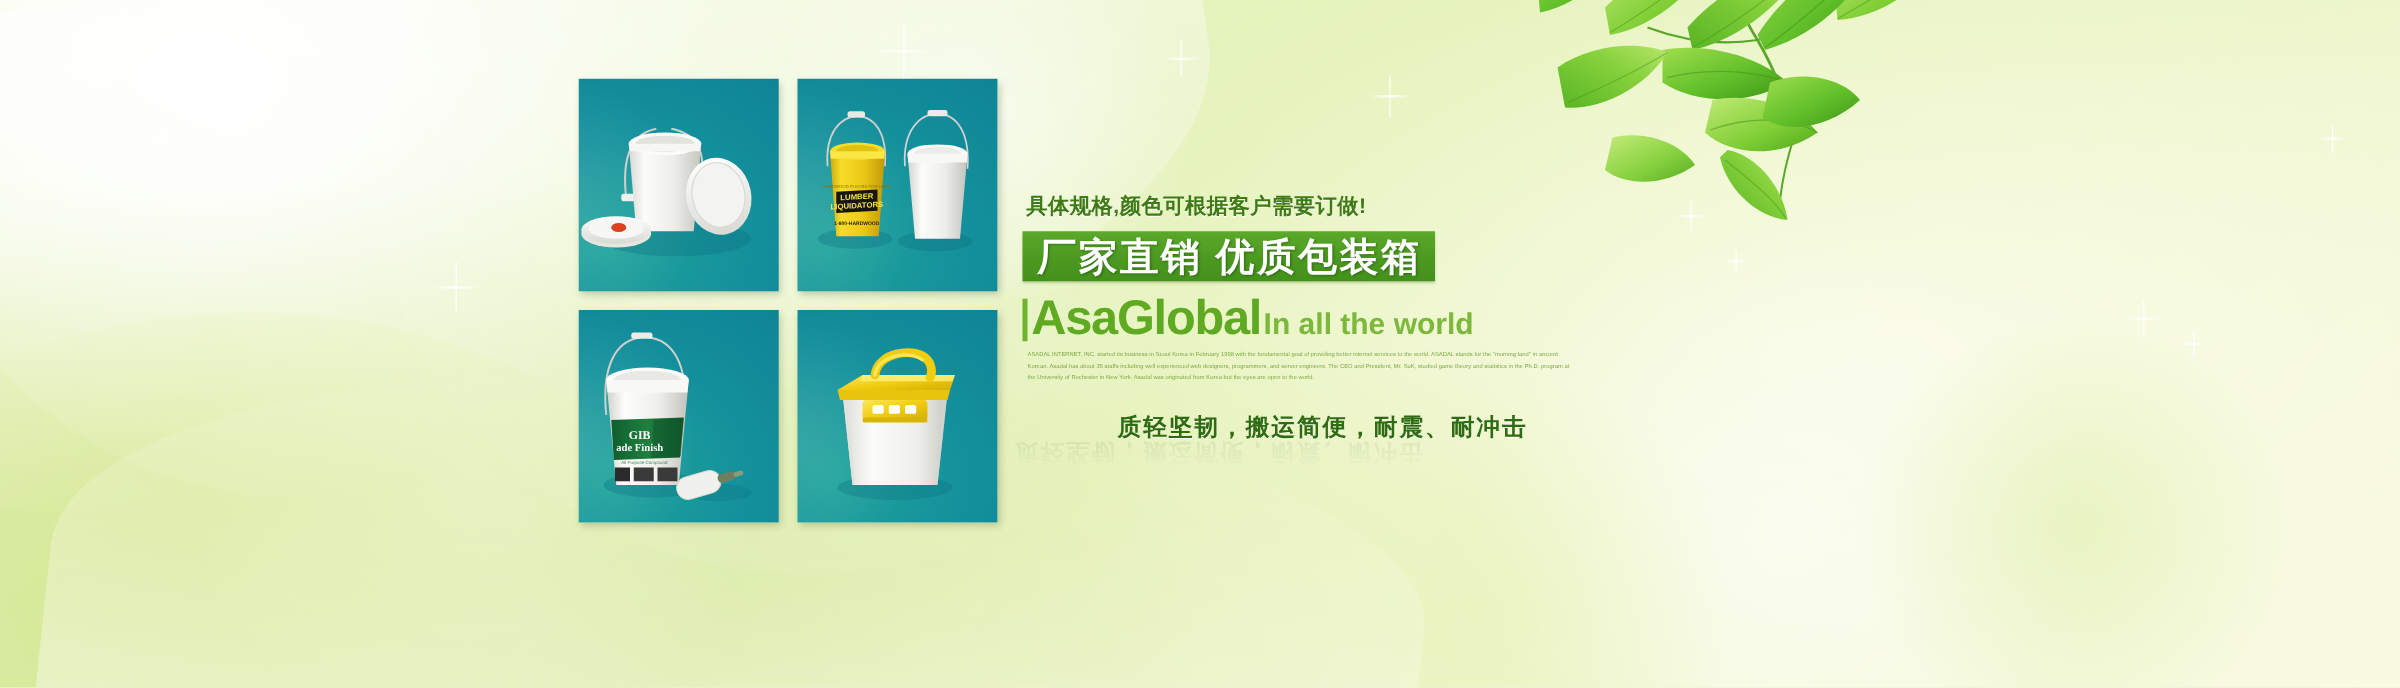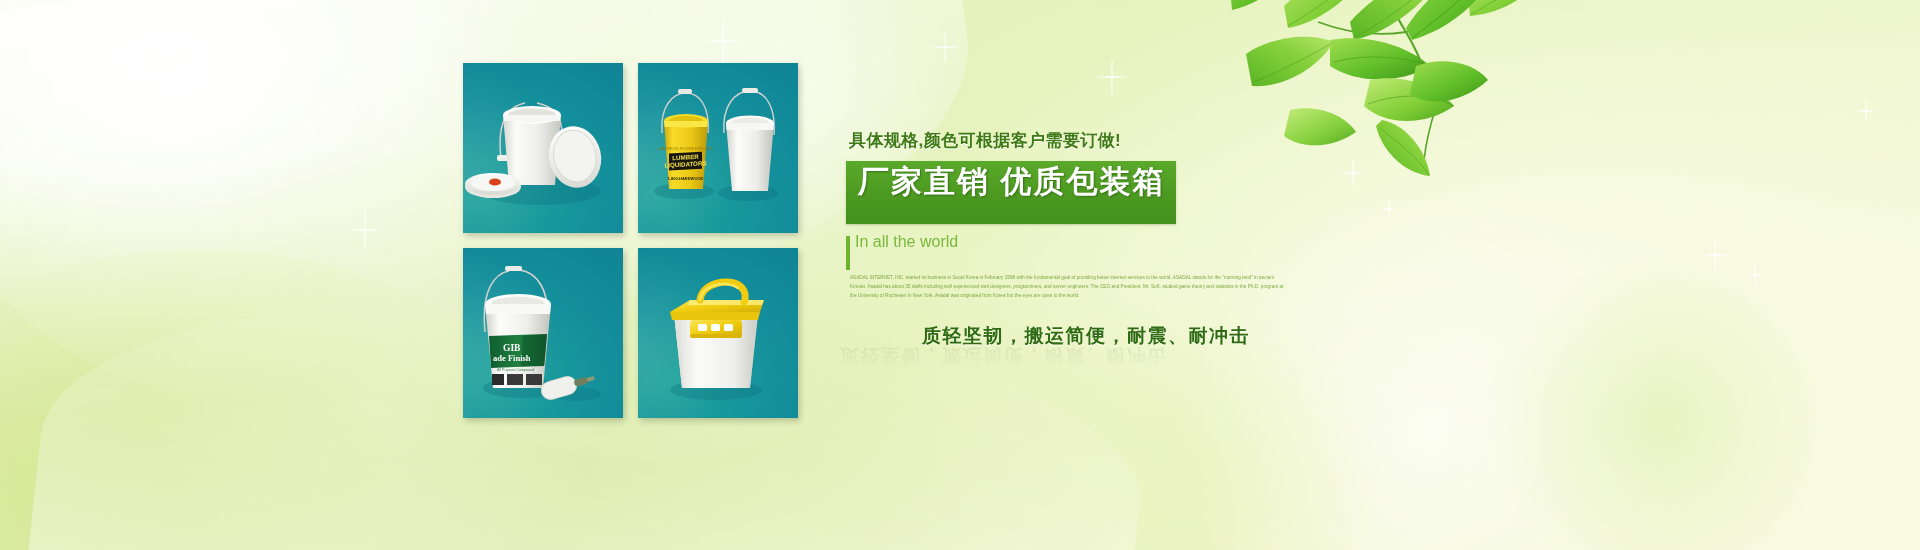--- a/index.html
+++ b/index.html
@@ -71,32 +71,32 @@
       radial-gradient(ellipse 150% 120% at 18% 78%, #1fa39b 0%, #14909c 45%, #0d7f93 100%);
     box-shadow:2px 3px 6px rgba(60,80,40,0.28);
   }
   .product-cell .sheen {
     position:absolute; left:-40%; top:-10%; width:110%; height:120%;
     background:radial-gradient(ellipse at 30% 60%, rgba(255,255,255,0.12), rgba(255,255,255,0) 62%);
   }
   .product-cell svg { position:absolute; inset:0; width:100%; height:100%; }
 
   
-  #copy { position:absolute; left:818px; top:131px; width:470px;margin-left:28px; }
+  #copy { position:absolute; left:818px; top:155px; width:470px; }
 
   #subhead {
     font-size:17px; font-weight:700; color:#3f7a16;
     letter-spacing:0.4px; line-height:1.2;
     text-shadow:0 1px 0 rgba(255,255,255,0.85);
     margin-left:3px;
   }
   #headline-band {
     margin-top:10px;
     background:linear-gradient(to bottom,#5aa92a 0%, #4d9a21 52%, #43901c 100%);
-    padding:5px 10px 25px 12px;
+    padding:5px 10px 2px 12px;
     display:inline-block;
     box-shadow:0 1px 2px rgba(80,110,40,0.3);
   }
   #headline {
     font-size:31px; font-weight:700; color:#ffffff;
     letter-spacing:2px; line-height:1.05; white-space:nowrap;
     text-shadow:1px 1px 2px rgba(20,60,0,0.45);
   }
   #logo-row {
     margin-top:10px; display:flex; align-items:baseline;
@@ -105,21 +105,21 @@
   #logo-bar {
     display:inline-block; width:4px; height:34px;
     background:#6fb32e; margin-right:3px; align-self:center;
     position:relative; top:2px;
   }
   #logo-main {
     font-size:39px; font-weight:700; letter-spacing:-1px;
     color:#5faa22; line-height:1;
   }
   #logo-tag {
-    font-size:16px; font-weight:400; color:#7bb83c;
+    font-size:24px; font-weight:700; color:#7bb83c;
     margin-left:2px; letter-spacing:0px; line-height:1;
   }
   #fineprint {
     margin-top:6px; margin-left:4px; width:438px;
     font-size:4.6px; line-height:1.95; color:#7ba83f;
     letter-spacing:0.05px;
   }
   #slogan {
     margin-top:9px; margin-left:4px;
     font-size:27px; color:#59a524; letter-spacing:4px;
@@ -402,20 +402,21 @@
   <div id="copy">
 
     <div id="subhead">具体规格,颜色可根据客户需要订做!</div>
 
     <div id="headline-band">
       <div id="headline">厂家直销 优质包装箱</div>
     </div>
 
     <div id="logo-row">
       <span id="logo-bar"></span>
+      <span id="logo-main">AsaGlobal</span>
       <span id="logo-tag">In all the world</span>
     </div>
 
     <div id="fineprint">ASADAL INTERNET, INC. started its business in Seoul Korea in February 1998 with the fundamental goal of providing better internet services to the world. ASADAL stands for the "morning land" in ancient Korean. Asadal has about 35 staffs including well experienced web designers, programmers, and server engineers. The CEO and President, Mr. SuK, studied game theory and statistics in the Ph.D. program at the University of Rochester in New York. Asadal was originated from Korea but the eyes are open to the world.</div>
 
 
     <div id="features-wrap">
       <div id="features">质轻坚韧，搬运简便，耐震、耐冲击</div>
       <div id="features-reflection">质轻坚韧，搬运简便，耐震、耐冲击</div>
     </div>

